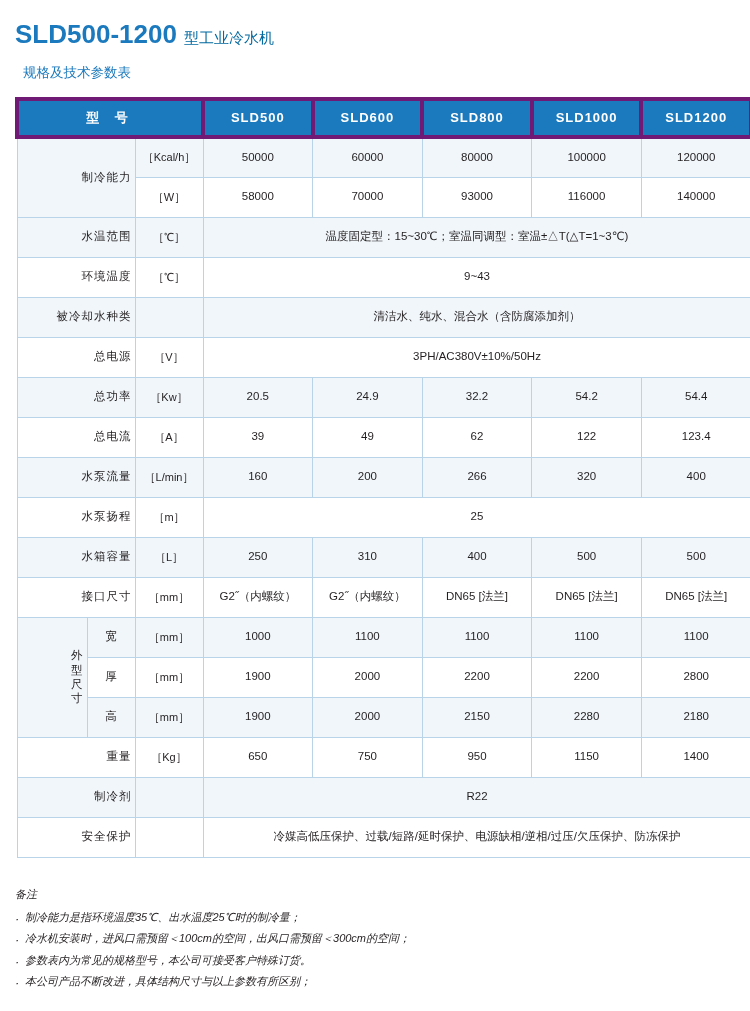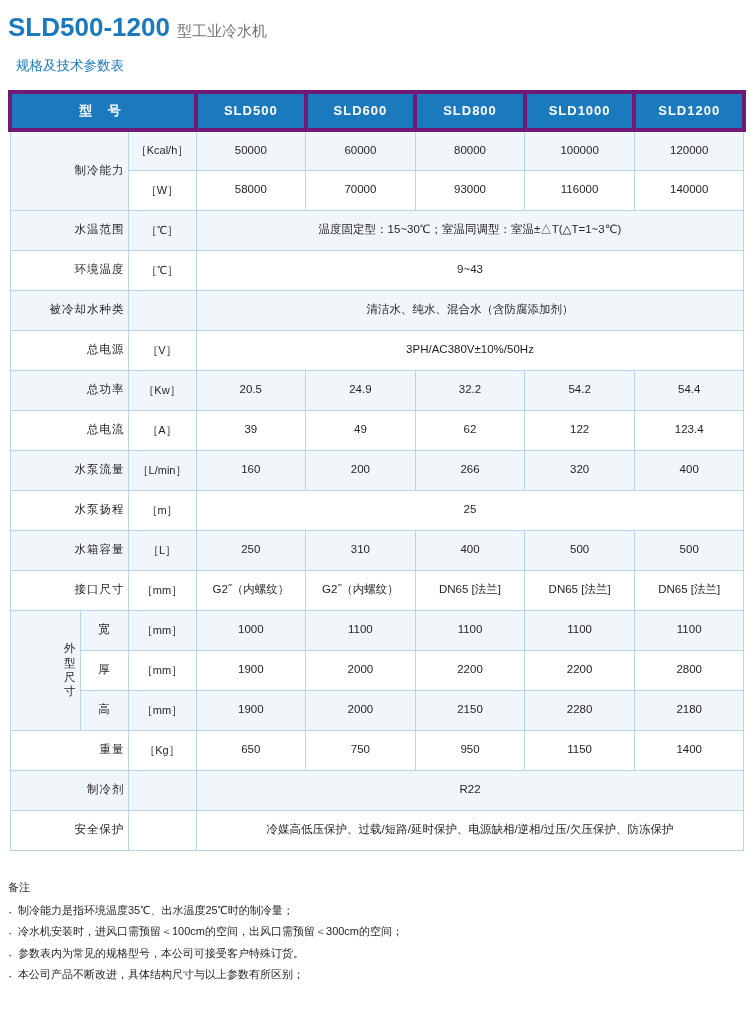--- a/index.html
+++ b/index.html
@@ -9,39 +9,39 @@
   }
   body {
     width: 750px;
     min-height: 1011px;
     font-family: "Liberation Sans", sans-serif;
     color: #231f20;
     position: relative;
   }
   .page {
     width: 750px;
-    padding: 0;
+    padding: 7px;
   }
   
   .title-row {
     padding: 14px 0 0 8px;
     display: flex;
     align-items: baseline;
     gap: 7px;
   }
   .title-model {
     font-size: 26px;
     font-weight: bold;
     color: #1b79bd;
     letter-spacing: 0px;
     line-height: 1;
   }
   .title-suffix {
     font-size: 15px;
-    color: #737373;
+    color: #0369a1;
     line-height: 1;
   }
   .subtitle {
     margin: 17px 0 0 16px;
     font-size: 13.5px;
     color: #1b79bd;
   }
   
   table {
     margin: 15px 0 0 8px;
@@ -86,20 +86,21 @@
     line-height: 1.25;
     font-size: 11.5px;
   }
   .vert span { display: block; }
   
   .notes {
     margin: 26px 6px 0 8px;
     font-size: 11px;
     color: #231f20;
     line-height: 1.95;
+    font-style: italic;
   }
   .notes .notes-title { margin-bottom: 2px; }
   .notes ul { list-style: none; margin: 0; padding: 0; }
   .notes li { padding-left: 10px; position: relative; }
   .notes li::before {
     content: "·";
     position: absolute;
     left: 0;
     top: -1px;
     font-size: 13px;

